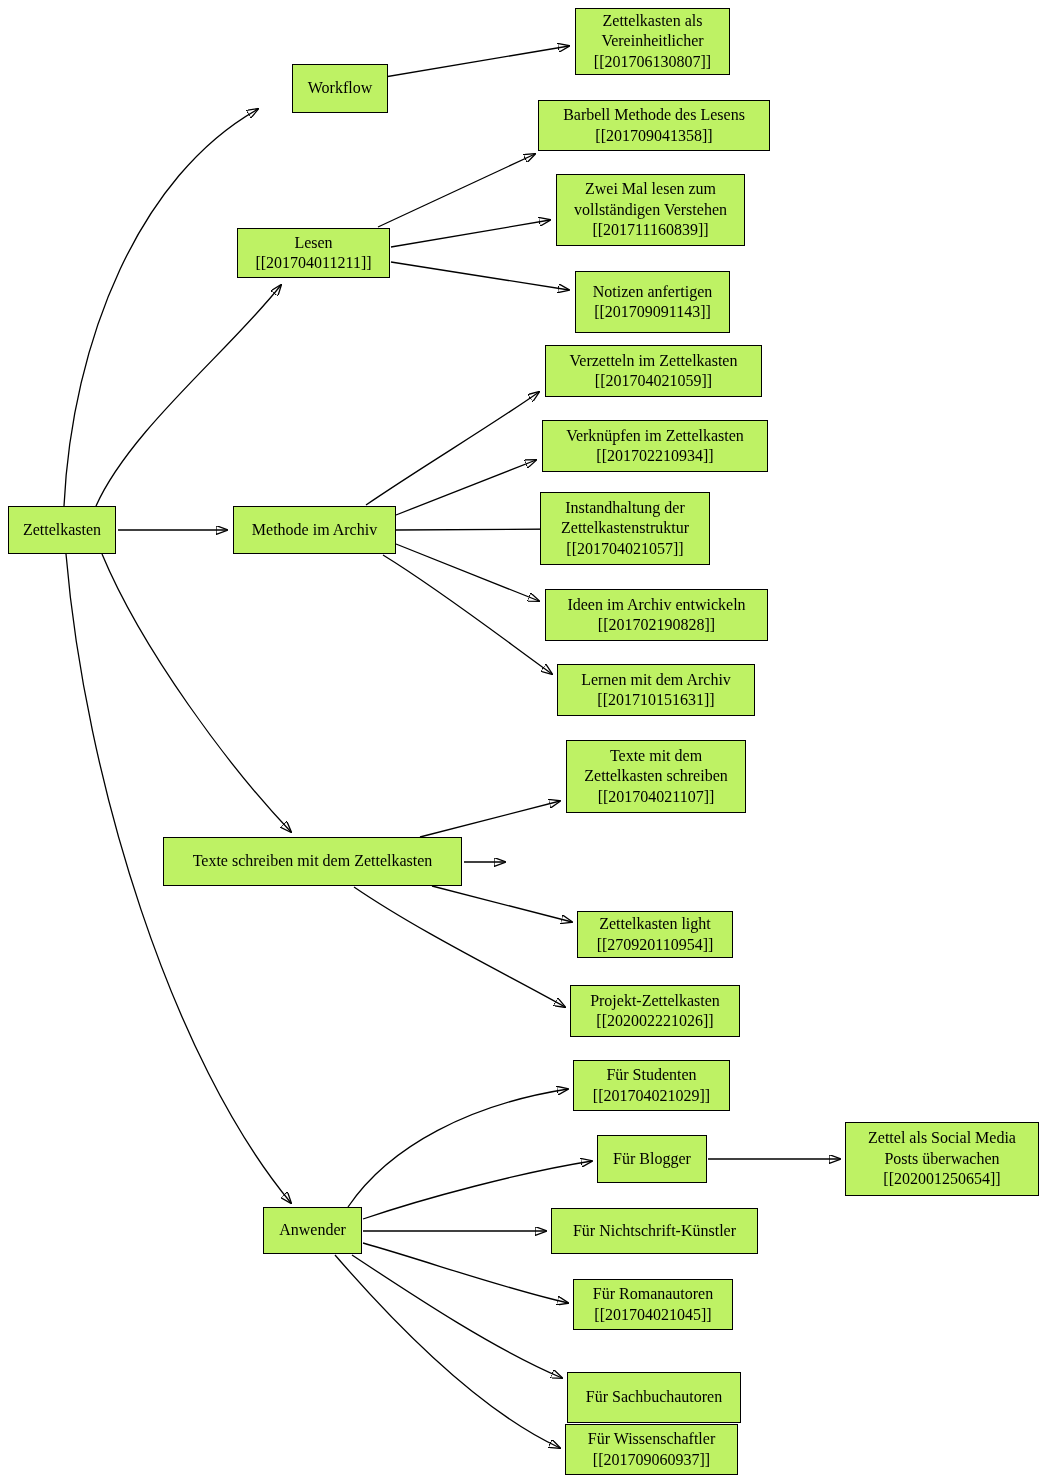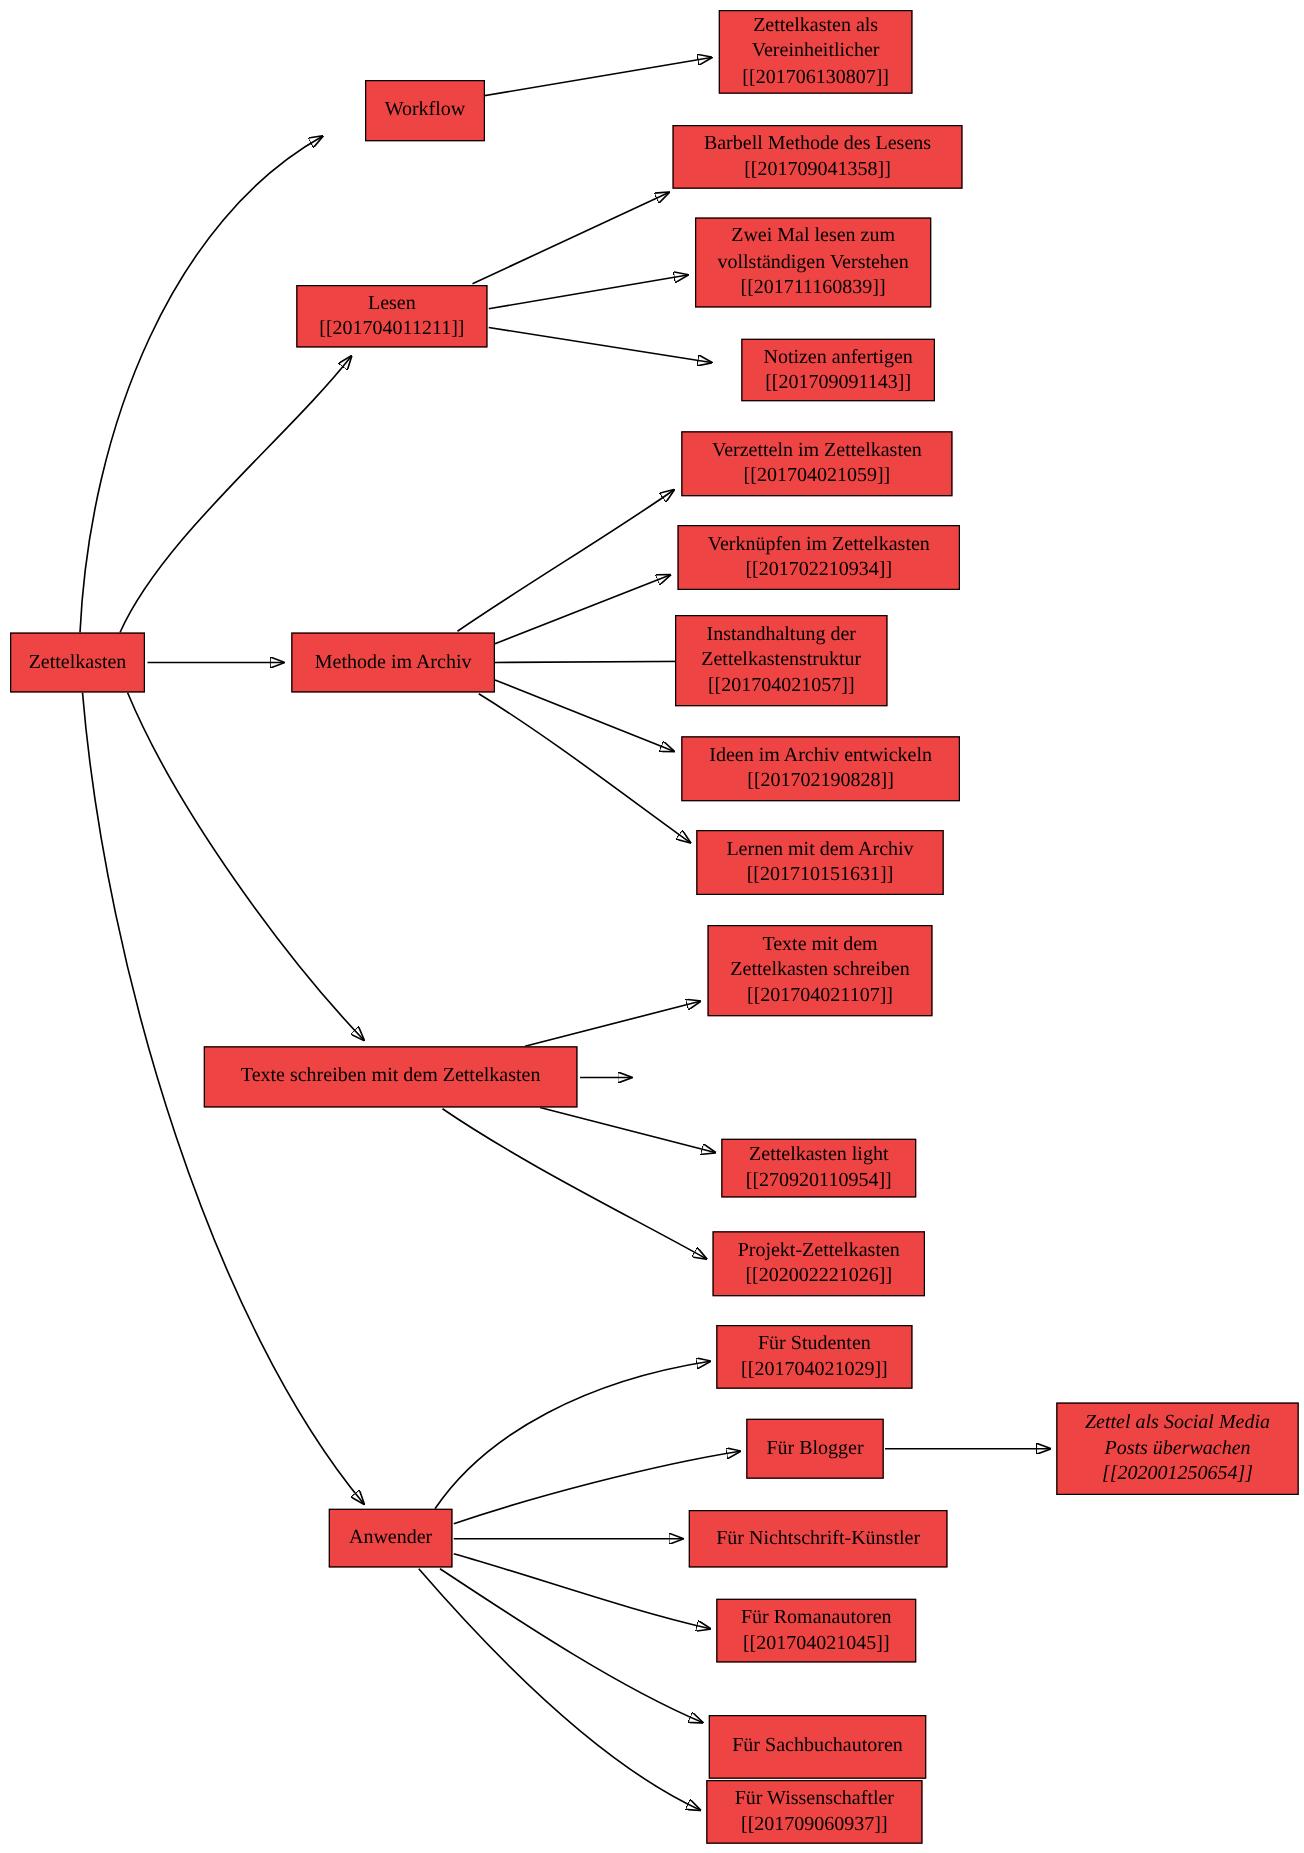--- a/index.html
+++ b/index.html
@@ -10,21 +10,21 @@
     font-family: "Liberation Serif", "DejaVu Serif", serif;
     color: #000000;
     overflow: hidden;
   }
   #graph { position: absolute; left: 0; top: 0; width: 1043px; height: 1482px; }
   svg.edge-layer { position: absolute; left: 0; top: 0; z-index: 1; }
   svg.edge-layer path { fill: none; stroke: #000000; stroke-width: 1.3px; }
   .node {
     position: absolute; z-index: 2;
     box-sizing: border-box;
-    background: #ef4444;
+    background: #bef264;
     border: 1.5px solid #000000;
     display: flex; align-items: center; justify-content: center;
     text-align: center;
     font-size: 16px; line-height: 1.28;
     white-space: pre-line;
   }
 </style>
 </head>
 <body>
 
@@ -68,21 +68,21 @@
   <div class="node" style="left:575px; top:8px;    width:155px; height:67px;">Zettelkasten als
 Vereinheitlicher
 [[201706130807]]</div>
   <div class="node" style="left:237px; top:228px;  width:153px; height:50px;">Lesen
 [[201704011211]]</div>
   <div class="node" style="left:538px; top:100px;  width:232px; height:51px;">Barbell Methode des Lesens
 [[201709041358]]</div>
   <div class="node" style="left:556px; top:174px;  width:189px; height:72px;">Zwei Mal lesen zum
 vollständigen Verstehen
 [[201711160839]]</div>
-  <div class="node" style="left:575px; top:271px;  width:155px; height:50px;margin-left:18px;">Notizen anfertigen
+  <div class="node" style="left:575px; top:271px;  width:155px; height:62px;">Notizen anfertigen
 [[201709091143]]</div>
   <div class="node" style="left:233px; top:506px;  width:163px; height:48px;">Methode im Archiv</div>
   <div class="node" style="left:545px; top:345px;  width:217px; height:52px;">Verzetteln im Zettelkasten
 [[201704021059]]</div>
   <div class="node" style="left:542px; top:420px;  width:226px; height:52px;">Verknüpfen im Zettelkasten
 [[201702210934]]</div>
   <div class="node" style="left:540px; top:492px;  width:170px; height:73px;">Instandhaltung der
 Zettelkastenstruktur
 [[201704021057]]</div>
   <div class="node" style="left:545px; top:589px;  width:223px; height:52px;">Ideen im Archiv entwickeln
@@ -100,17 +100,17 @@
   <div class="node" style="left:263px; top:1207px; width:99px;  height:47px;">Anwender</div>
   <div class="node" style="left:573px; top:1060px; width:157px; height:51px;">Für Studenten
 [[201704021029]]</div>
   <div class="node" style="left:597px; top:1135px; width:110px; height:48px;">Für Blogger</div>
   <div class="node" style="left:551px; top:1208px; width:207px; height:46px;">Für Nichtschrift-Künstler</div>
   <div class="node" style="left:573px; top:1279px; width:160px; height:51px;">Für Romanautoren
 [[201704021045]]</div>
   <div class="node" style="left:567px; top:1372px; width:174px; height:51px;">Für Sachbuchautoren</div>
   <div class="node" style="left:565px; top:1424px; width:173px; height:51px;">Für Wissenschaftler
 [[201709060937]]</div>
-  <div class="node" style="left:845px; top:1122px; width:194px; height:74px;font-style:italic;">Zettel als Social Media
+  <div class="node" style="left:845px; top:1122px; width:194px; height:74px;">Zettel als Social Media
 Posts überwachen
 [[202001250654]]</div>
 
 </div>
 
 </body></html>

